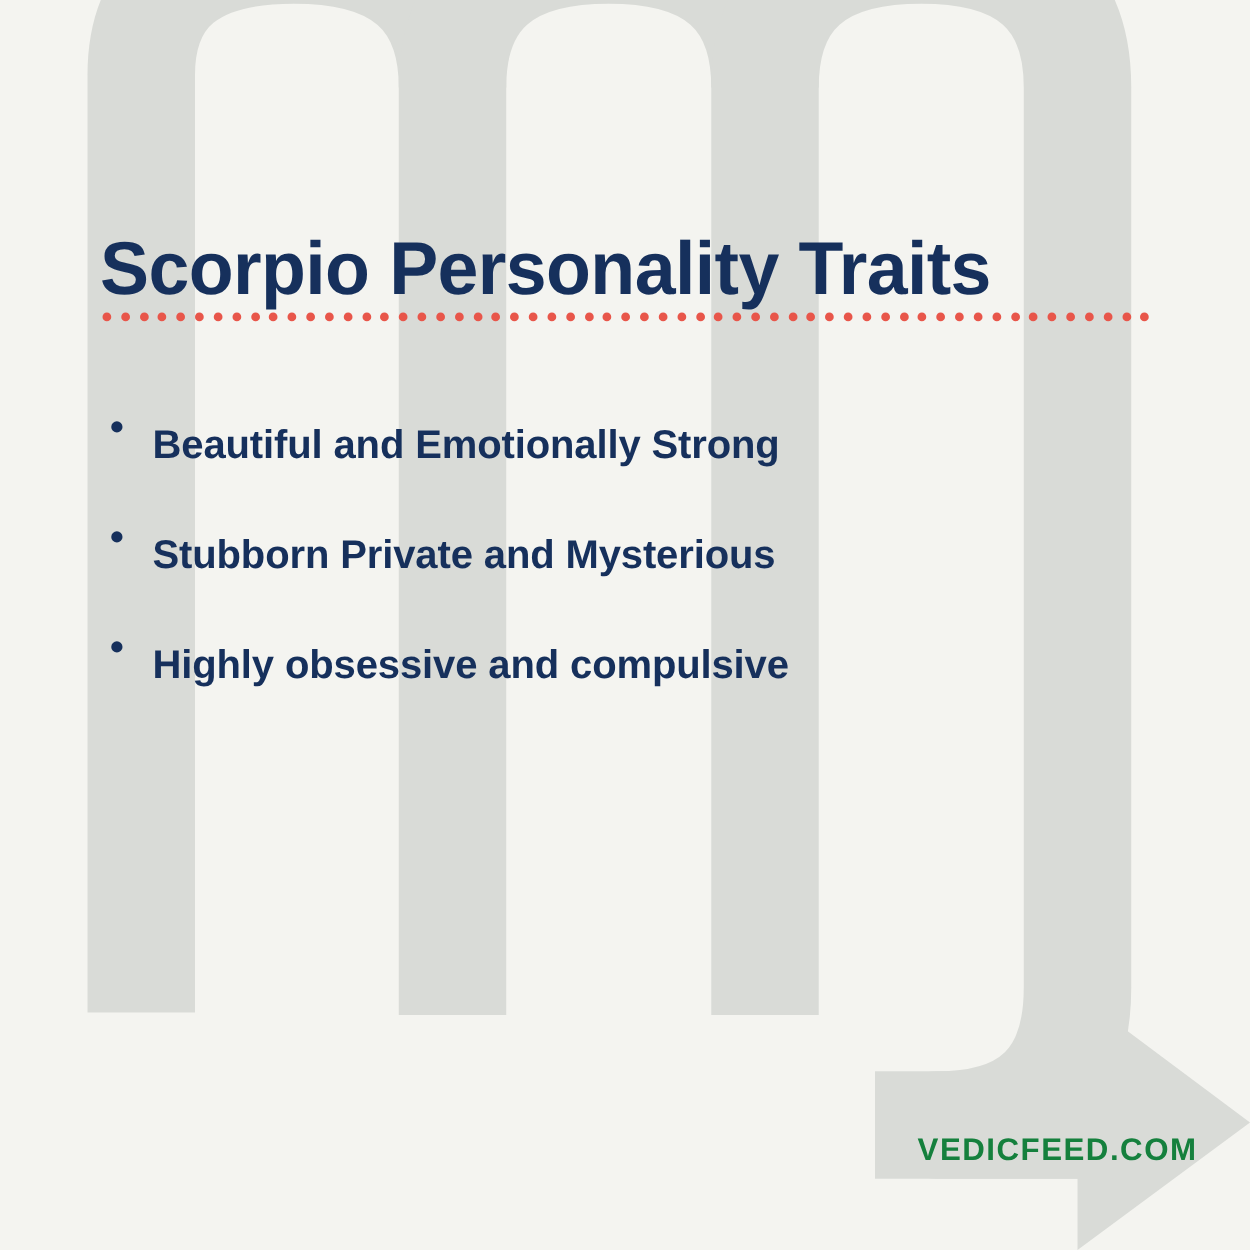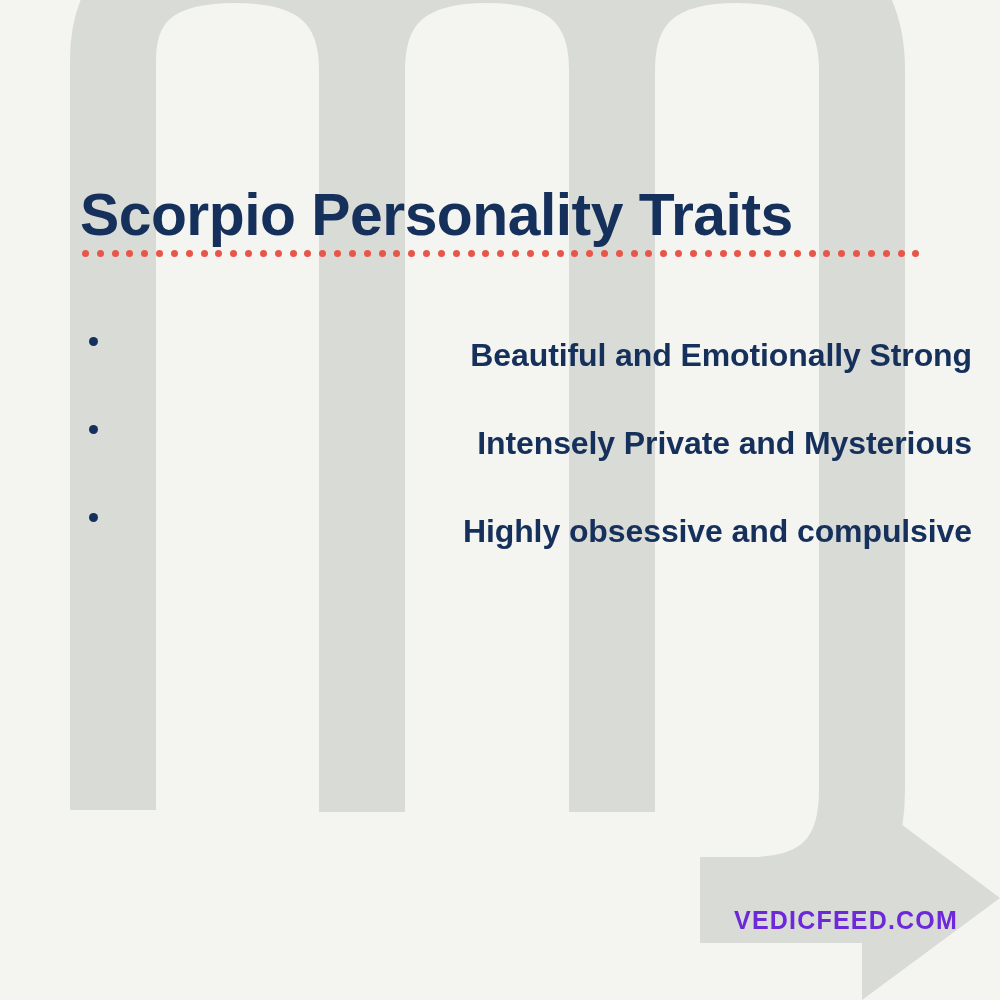--- a/index.html
+++ b/index.html
@@ -114,21 +114,21 @@
   }
 
   #footer-brand {
     position: absolute;
     right: 42px;
     top: 906px;
     font-family: "Liberation Sans", sans-serif;
     font-weight: 700;
     font-size: 25px;
     letter-spacing: 1.2px;
-    color: #6d28d9;
+    color: #15803d;
     white-space: nowrap;
     z-index: 3;
     margin-left: 36px;
   }
 </style>
 </head>
 <body>
 
 <div id="poster">
 
@@ -204,32 +204,32 @@
         <span class="dot"></span>
         <span class="dot"></span>
         <span class="dot"></span>
         <span class="dot"></span>
         <span class="dot"></span>
         <span class="dot"></span>
         <span class="dot"></span>
         <span class="dot"></span>
     </div>
 
-    <ul id="traits" style="list-style:none;margin:0;padding:0;text-align:right;">
+    <ul id="traits" style="list-style:none;margin:0;padding:0;">
       <li class="trait-row">
         <span class="trait-bullet">
             <span class="dot"></span>
           </span>
         <span class="trait-text">Beautiful and Emotionally Strong</span>
       </li>
       <li class="trait-row">
         <span class="trait-bullet">
             <span class="dot"></span>
           </span>
-        <span class="trait-text">Intensely Private and Mysterious</span>
+        <span class="trait-text">Stubborn Private and Mysterious</span>
       </li>
       <li class="trait-row">
         <span class="trait-bullet">
             <span class="dot"></span>
           </span>
         <span class="trait-text">Highly obsessive and compulsive</span>
       </li>
     </ul>
 
     <div id="footer-brand">VEDICFEED.COM</div>

